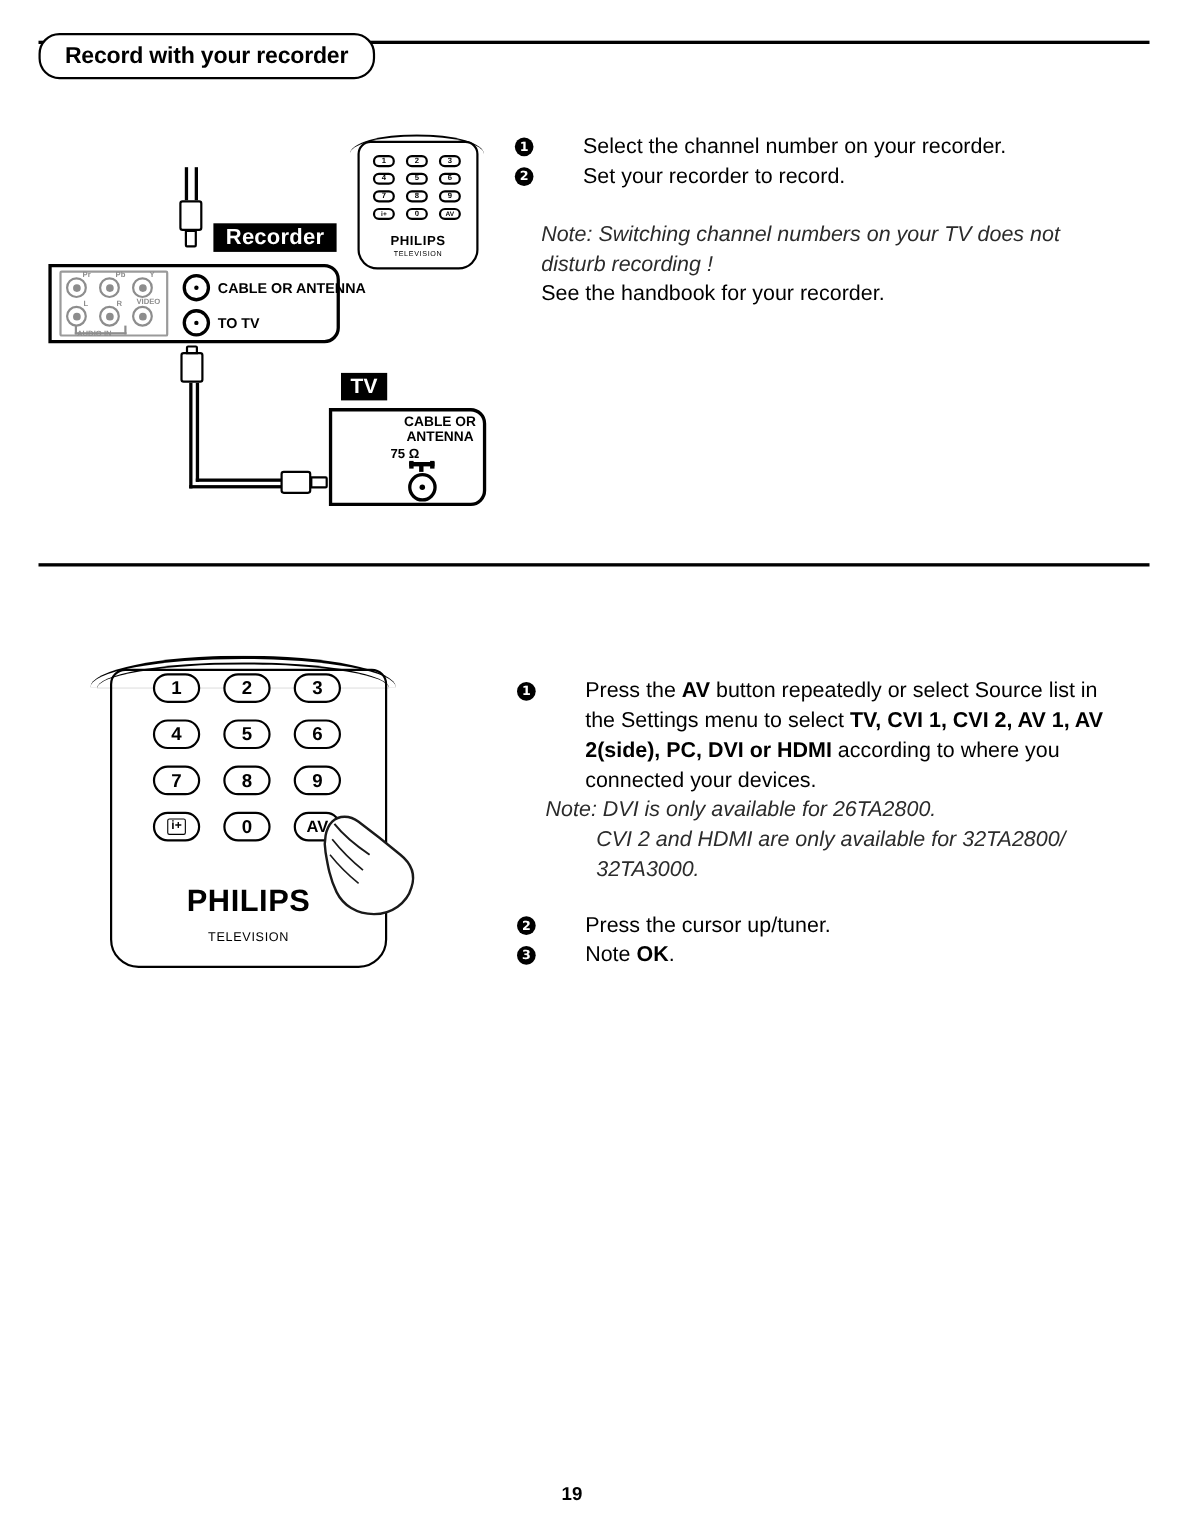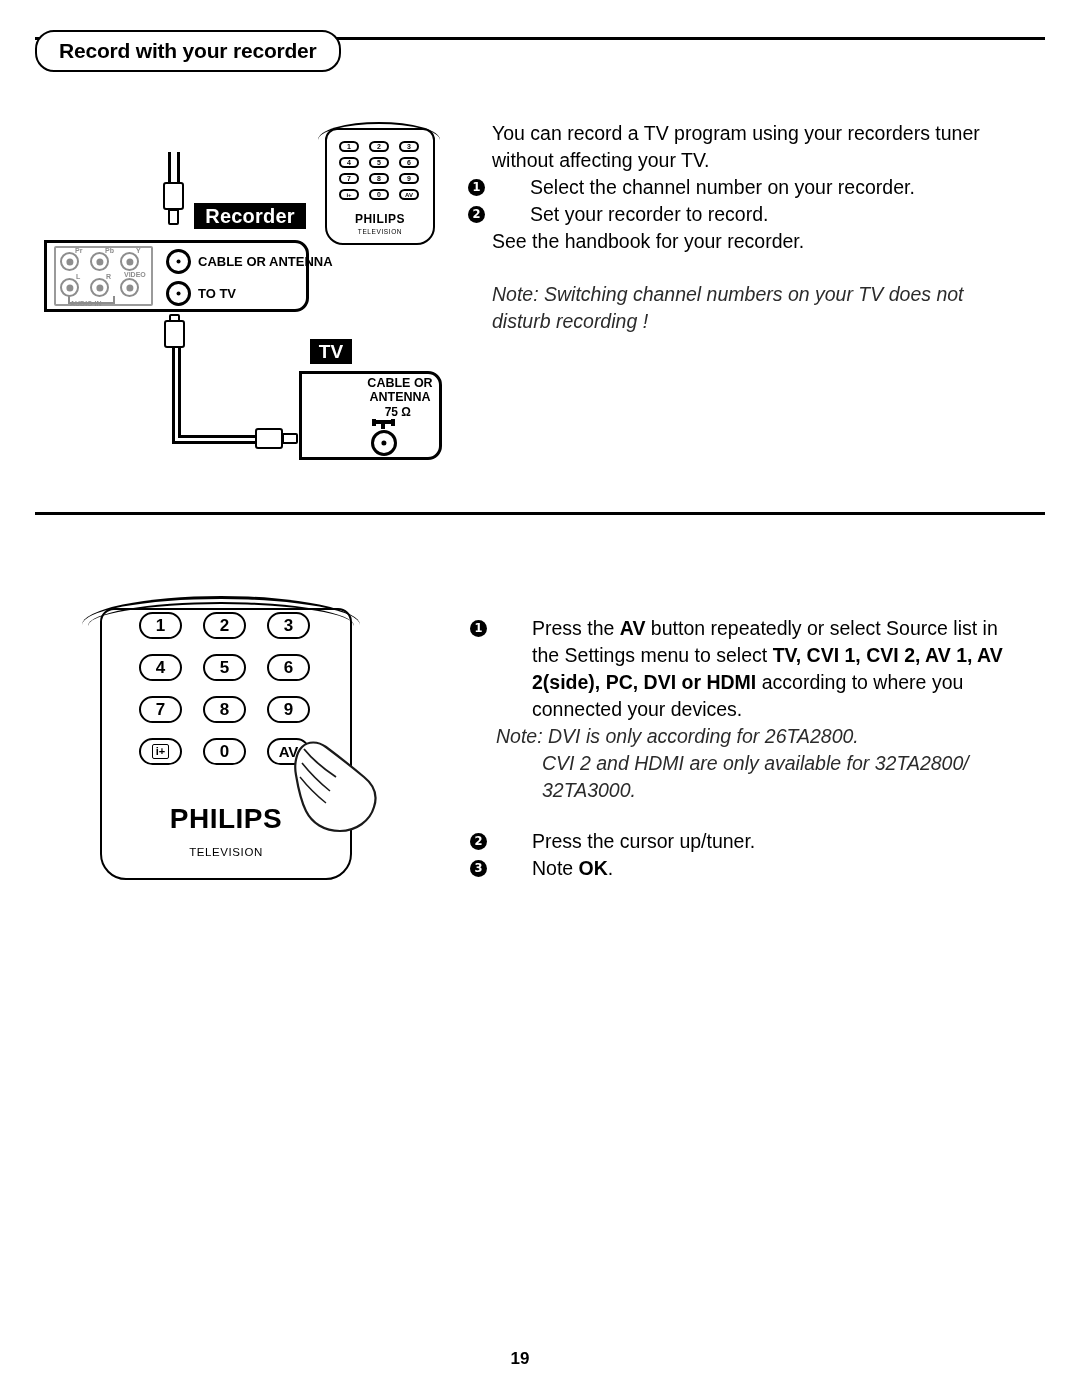--- a/index.html
+++ b/index.html
@@ -263,21 +263,21 @@
   <div class="plug" style="left:255px; top:428px; width:28px; height:21px; border-radius:3px;"></div>
   <div class="plug" style="left:282px; top:433px; width:16px; height:11px; border-radius:0 2px 2px 0;"></div>
 
   <div class="tag" style="left:310px; top:339px; width:42px; height:25px; font-size:19px;">TV</div>
 
   <div class="panel" style="left:299px; top:371px; width:143px; height:89px; border-radius:0 14px 14px 0;"></div>
   <div style="position:absolute; left:355px; top:376px; width:90px; text-align:center; font-size:12.5px; font-weight:bold; line-height:14px;">
     <span>CABLE OR</span><br>
     <span>ANTENNA</span>
   </div>
-  <div style="position:absolute; left:355px; top:405px; width:56px; text-align:right; font-size:12px; font-weight:bold;">75 Ω</div>
+  <div style="position:absolute; left:355px; top:405px; width:56px; text-align:left; font-size:12px; font-weight:bold;">75 Ω</div>
 
   <div class="wire" style="left:372px; top:420px; width:23px; height:4px;"></div>
   <div class="wire" style="left:381px; top:420px; width:4px; height:9px;"></div>
   <div class="wire" style="left:372px; top:419px; width:4px; height:7px;"></div>
   <div class="wire" style="left:391px; top:419px; width:4px; height:7px;"></div>
   <div class="coax" style="left:371px; top:430px; width:26px; height:26px;"></div>
 </div>
 
 <div>
   <div class="remote-body" style="left:325px; top:128px; width:110px; height:117px;"></div>
@@ -298,31 +298,30 @@
 
   <div class="key" style="left:339px; top:189px; width:20px; height:11px; font-size:6px;">i+</div>
   <div class="key" style="left:369px; top:189px; width:20px; height:11px; font-size:7px;">0</div>
   <div class="key" style="left:399px; top:189px; width:20px; height:11px; font-size:6px;">AV</div>
 
   <div class="brand" style="left:325px; top:212px; width:110px; font-size:12px;">PHILIPS</div>
   <div class="sub-brand" style="left:325px; top:228px; width:110px; font-size:6.5px;">TELEVISION</div>
 </div>
 
 <div class="textcol" style="left:492px; top:120px; width:520px;">
-  <p class="para">You can record a TV program using your recorders tuner without affecting your TV.</p>
   <div class="step" style="margin-left:-24px;">
     <div class="bullet">1</div>
     <div class="step-body">Select the channel number on your recorder.</div>
   </div>
   <div class="step" style="margin-left:-24px;">
     <div class="bullet">2</div>
     <div class="step-body">Set your recorder to record.</div>
   </div>
+  <p class="para note" style="margin-top:26px; line-height:27px;">Note: Switching channel numbers on your TV does not disturb recording !</p>
   <p class="para">See the handbook for your recorder.</p>
-  <p class="para note" style="margin-top:26px; line-height:27px;">Note: Switching channel numbers on your TV does not disturb recording !</p>
 </div>
 
 <div class="section-head" style="top:505px;">
   <div class="section-rule"></div>
 </div>
 
 <div>
   <div class="remote-body" style="left:100px; top:608px; width:252px; height:272px; border-radius:14px 14px 26px 26px;"></div>
 
   <div style="position:absolute; left:82px; top:596px; width:278px; height:26px; border-top:3px solid #000; border-radius:50% 50% 0 0 / 100% 100% 0 0;"></div>
@@ -360,21 +359,21 @@
 <div class="textcol" style="left:470px; top:615px; width:545px;">
 
   <div class="step">
     <div class="bullet">1</div>
     <div class="step-body">
       <span>Press the </span><b class="tight">AV</b><span> button repeatedly or select Source list in the Settings menu to select </span><b class="tight">TV, CVI 1, CVI 2,  AV 1, AV 2(side), PC, DVI or HDMI</b><span>  according to where you connected your devices.</span>
     </div>
   </div>
 
   <div class="note indent" style="line-height:27px;">
-    <div>Note: DVI is only according for 26TA2800.</div>
+    <div>Note: DVI is only available for 26TA2800.</div>
     <div style="padding-left:46px;">CVI 2 and HDMI are only available for 32TA2800/</div>
     <div style="padding-left:46px;">32TA3000.</div>
   </div>
 
   <div class="step" style="margin-top:24px;">
     <div class="bullet">2</div>
     <div class="step-body">Press the cursor up/tuner.</div>
   </div>
 
   <div class="step">

